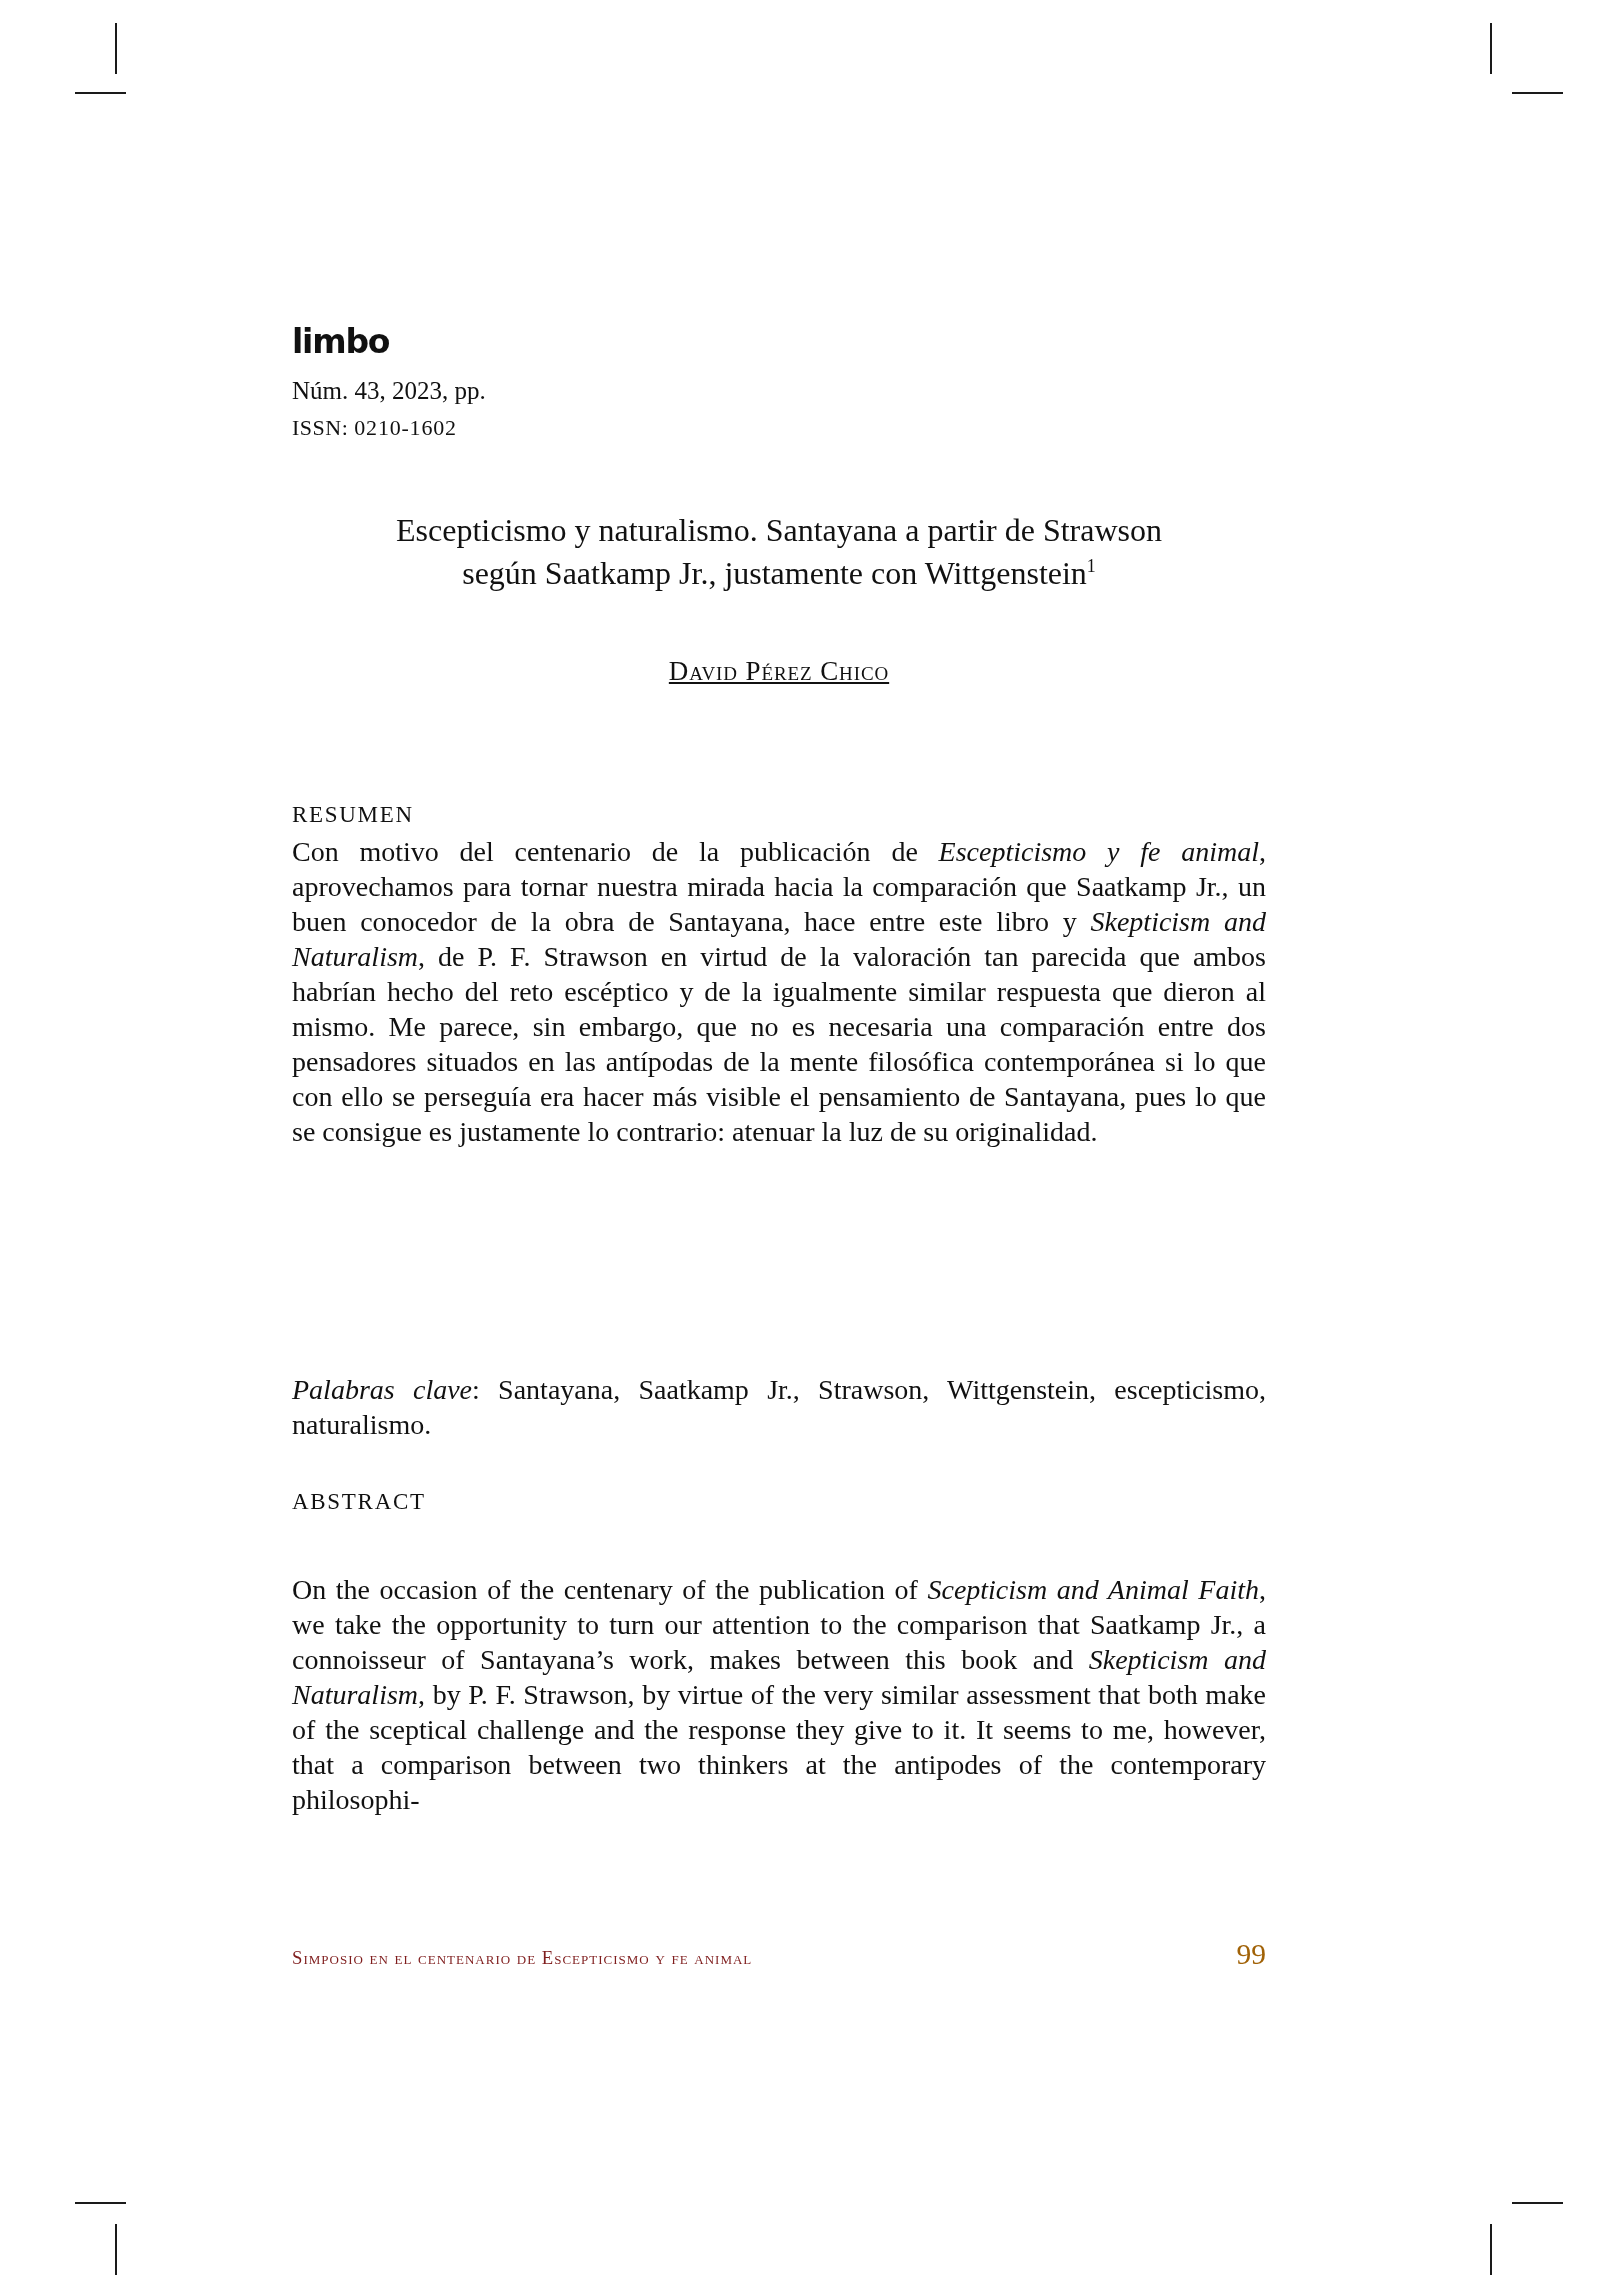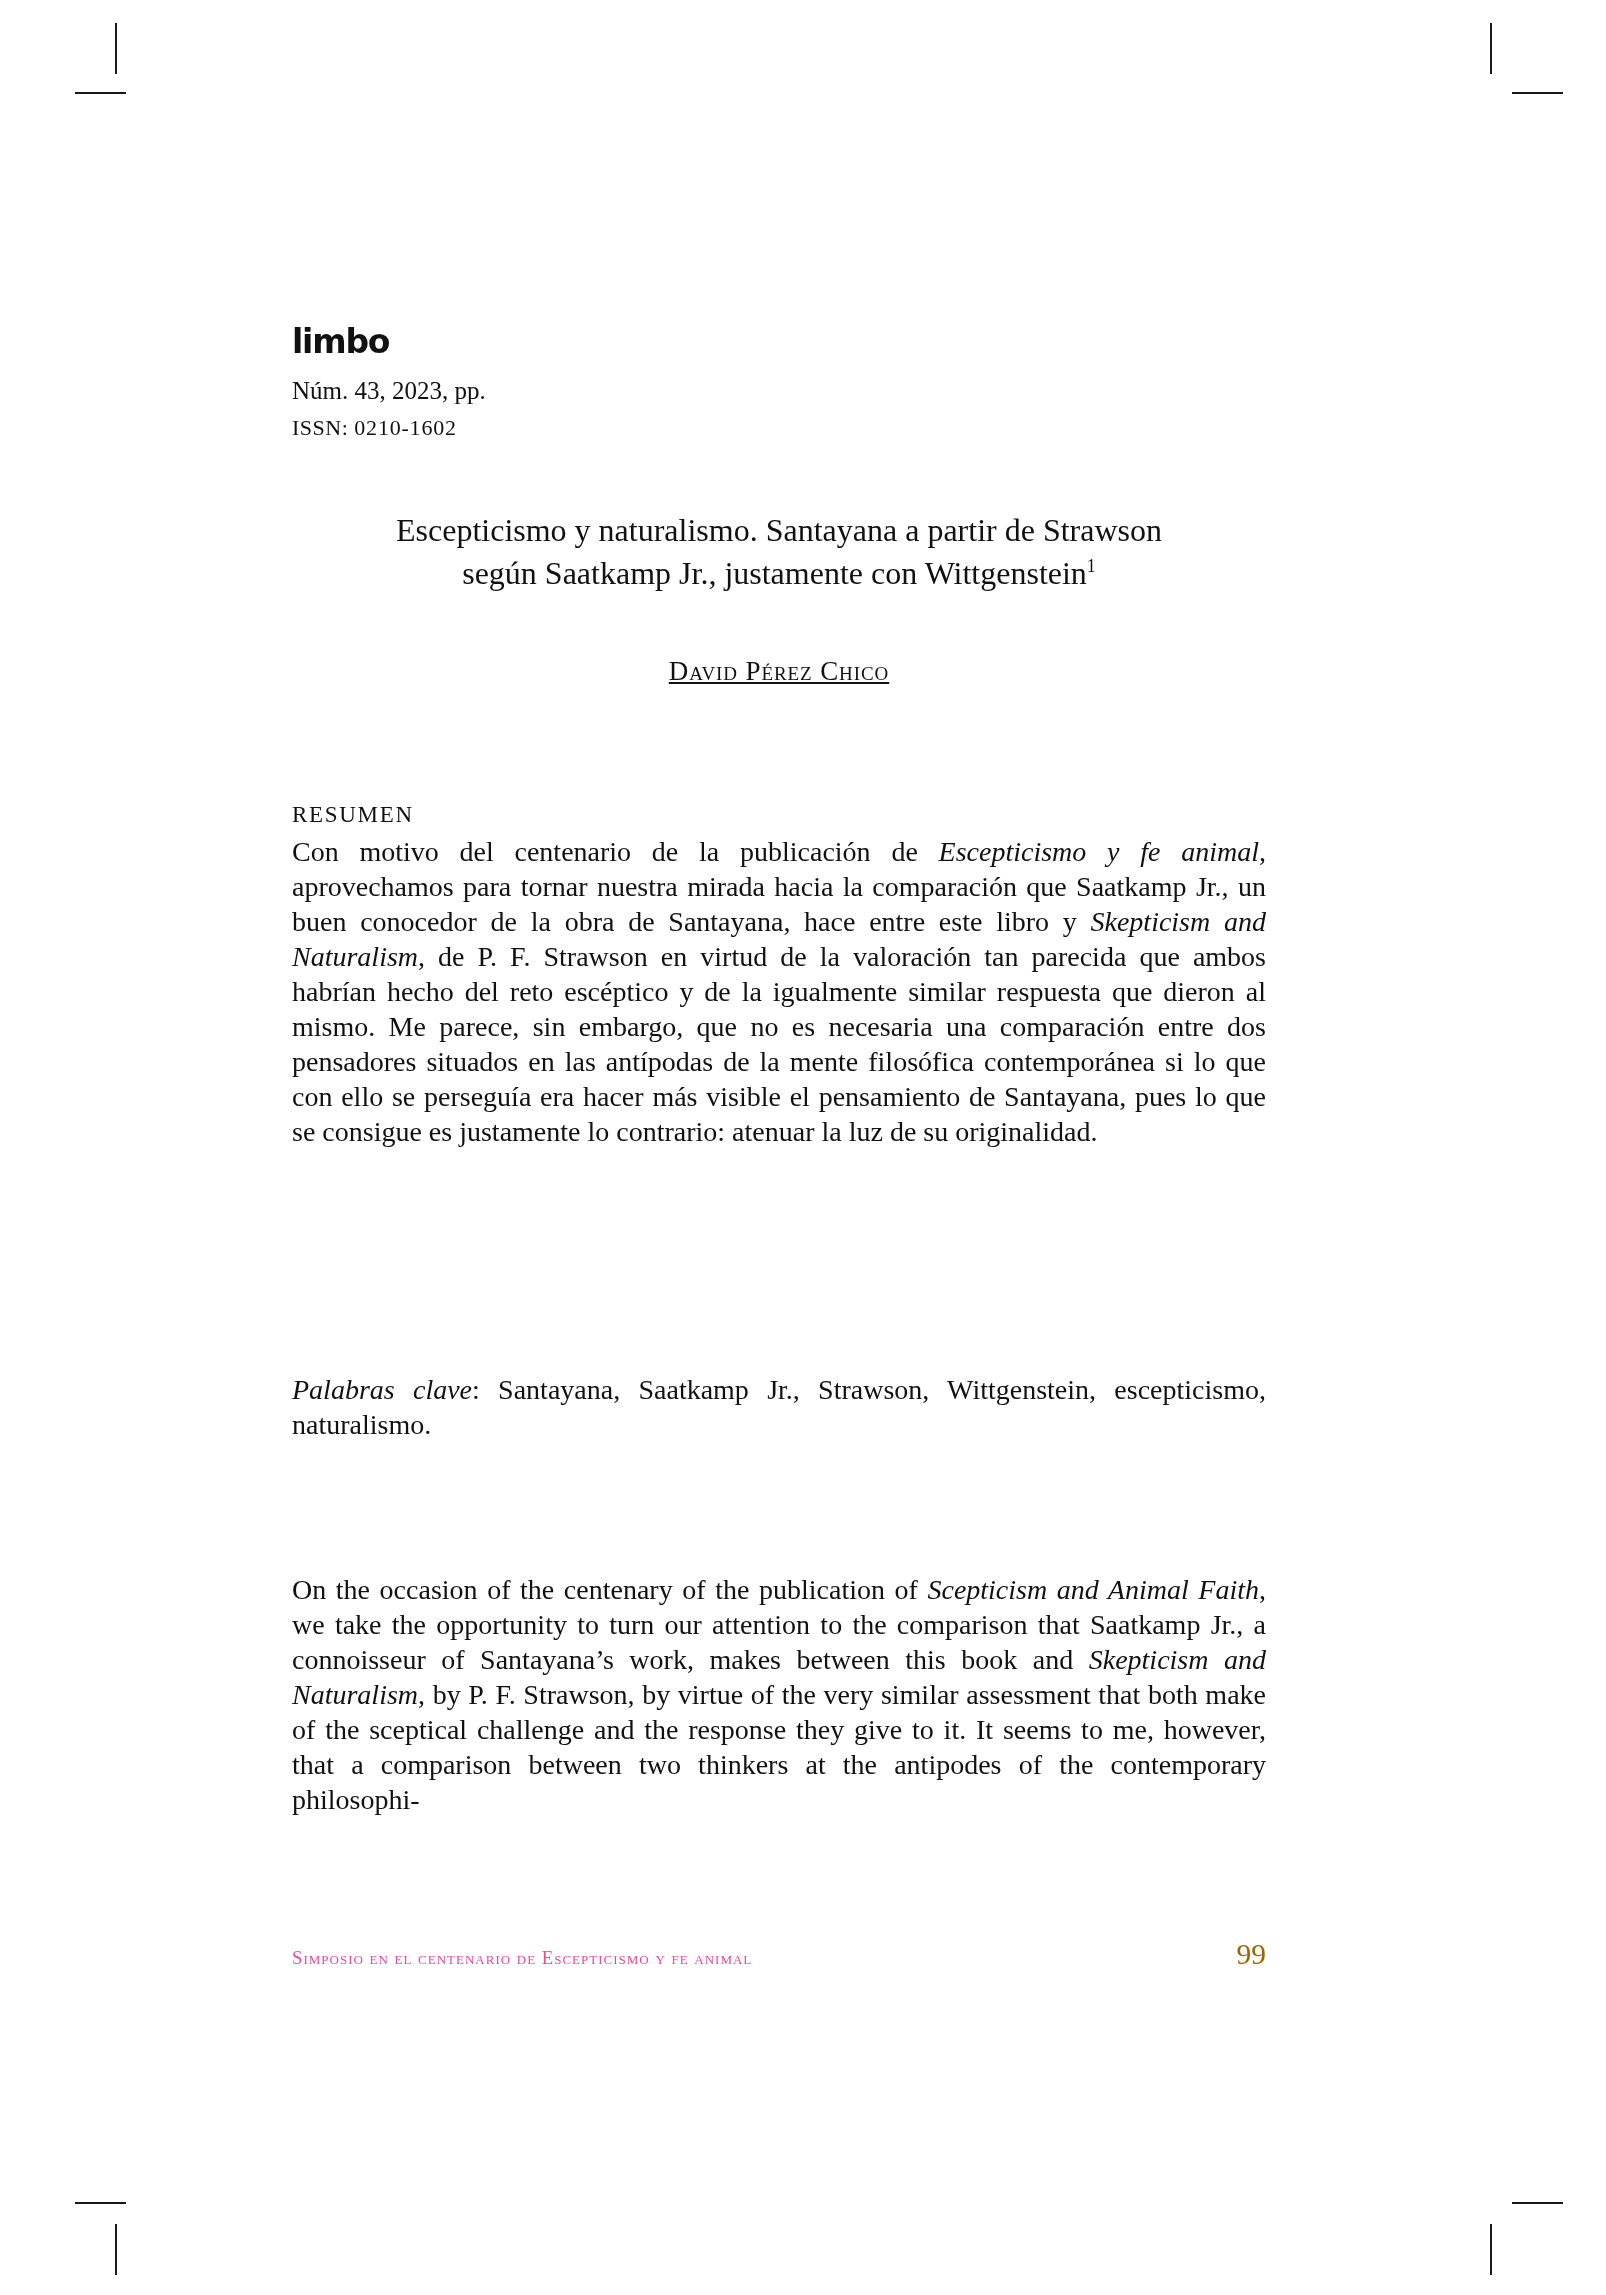--- a/index.html
+++ b/index.html
@@ -159,21 +159,21 @@
     top: 1938px;
     width: 974px;
     display: flex;
     align-items: baseline;
     justify-content: space-between;
   }
   .running-head {
     font-variant: small-caps;
     font-size: 18.7px;
     letter-spacing: 1px;
-    color: #ec4899;
+    color: #7f1d1d;
   }
   .page-number {
     font-size: 29.5px;
     color: #a16207;
   }
 </style>
 </head>
 <body>
 
 <div class="page">
@@ -210,20 +210,21 @@
   <div class="section-head abstract-es-head">RESUMEN</div>
 
   <div class="abstract-es-body">
     <p class="body-text"><span>Con motivo del centenario de la publicación de </span><em>Escepticismo y fe animal</em><span>, aprovechamos para tornar nuestra mirada hacia la comparación que Saatkamp Jr., un buen conocedor de la obra de Santayana, hace entre este libro y </span><em>Skepticism and Naturalism</em><span>, de P. F. Strawson en virtud de la valoración tan parecida que ambos habrían hecho del reto escéptico y de la igualmente similar respuesta que dieron al mismo. Me parece, sin embargo, que no es necesaria una comparación entre dos pensadores situados en las antípodas de la mente filosófica contemporánea si lo que con ello se perseguía era hacer más visible el pensamiento de Santayana, pues lo que se consigue es justamente lo contrario: atenuar la luz de su originalidad.</span></p>
   </div>
 
   <div class="keywords">
     <p class="body-text"><em>Palabras clave</em><span>: Santayana, Saatkamp Jr., Strawson, Wittgenstein, escepticismo, naturalismo.</span></p>
   </div>
 
+  <div class="section-head abstract-en-head">ABSTRACT</div>
 
   <div class="abstract-en-body">
     <p class="body-text"><span>On the occasion of the centenary of the publication of </span><em>Scepticism and Animal Faith</em><span>, we take the opportunity to turn our attention to the comparison that Saatkamp Jr., a connoisseur of Santayana’s work, makes between this book and </span><em>Skepticism and Naturalism</em><span>, by P. F. Strawson, by virtue of the very similar assessment that both make of the sceptical challenge and the response they give to it. It seems to me, however, that a comparison between two thinkers at the antipodes of the contemporary philosophi-</span></p>
   </div>
 
   <div class="footer">
     <span class="running-head">Simposio en el centenario de Escepticismo y fe animal</span>
     <span class="page-number">99</span>
   </div>
 

